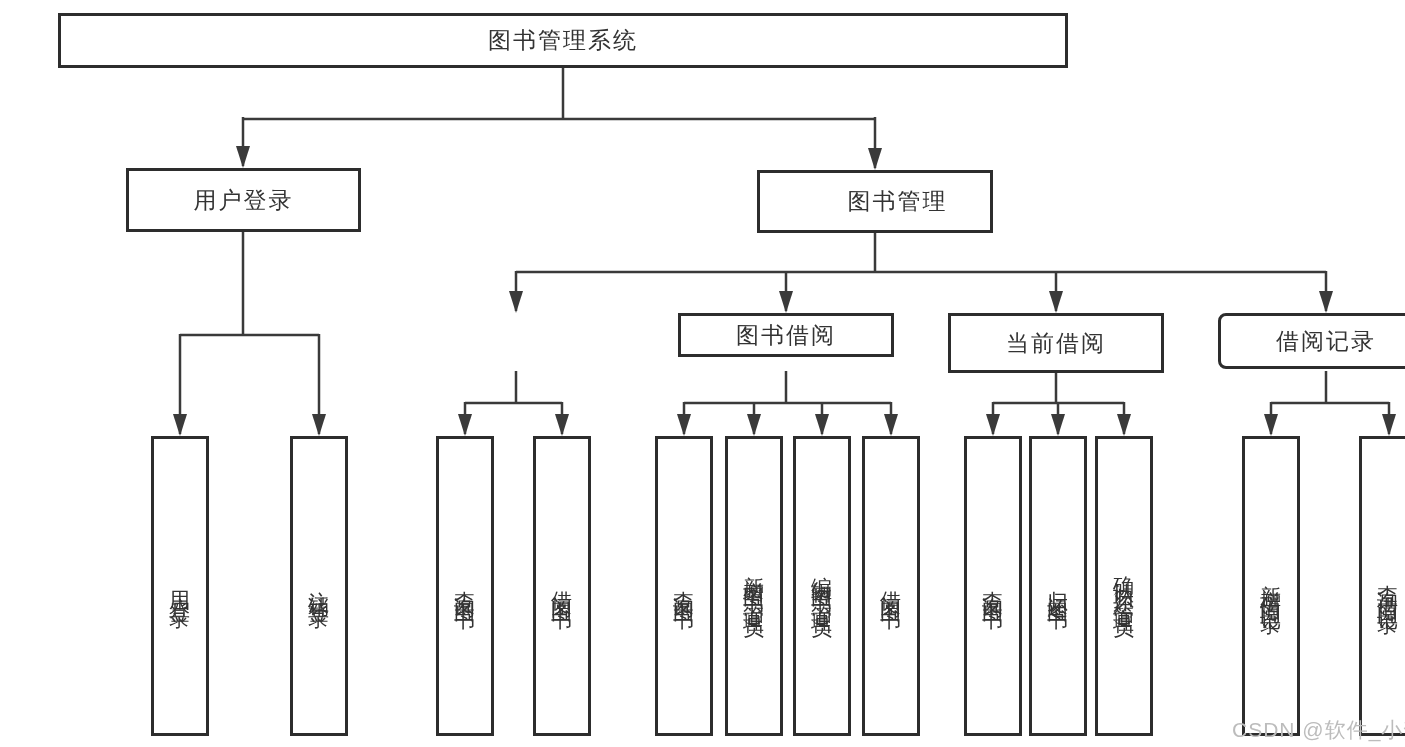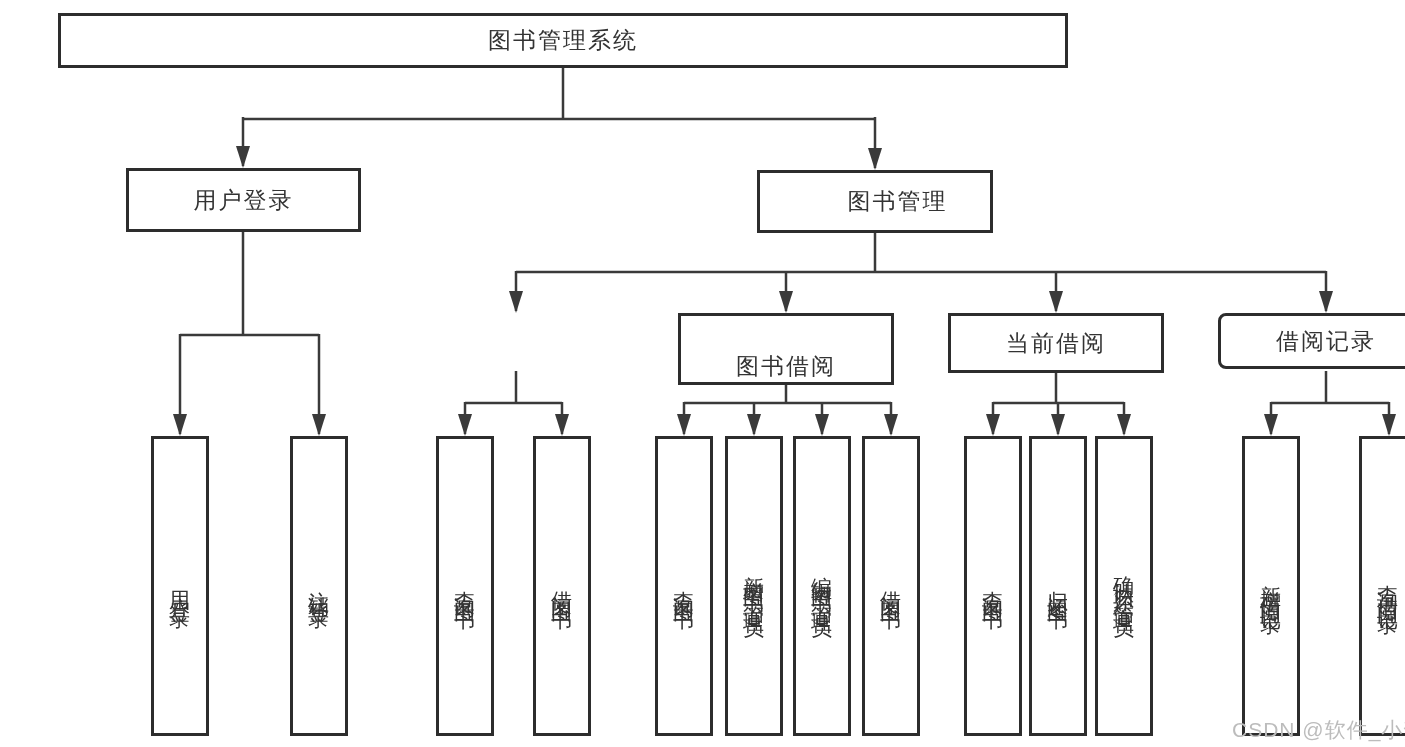--- a/index.html
+++ b/index.html
@@ -99,21 +99,21 @@
     <span>图书管理系统</span>
   </div>
 
   <div class="hbox" style="left:80px;top:168px;width:235px;height:64px;">
     <span>用户登录</span>
   </div>
   <div class="hbox" style="left:711px;top:170px;width:236px;height:63px;padding-left:45px;">
     <span>图书管理</span>
   </div>
 
-  <div class="hbox" style="left:632px;top:313px;width:216px;height:72px;align-items:flex-end;">
+  <div class="hbox" style="left:632px;top:313px;width:216px;height:44px;">
     <span>图书借阅</span>
   </div>
   <div class="hbox" style="left:902px;top:313px;width:216px;height:60px;">
     <span>当前借阅</span>
   </div>
   <div class="hbox" style="left:1172px;top:313px;width:216px;height:56px;border-radius:8px;">
     <span>借阅记录</span>
   </div>
 
   <div class="leaf" style="left:105px;">

